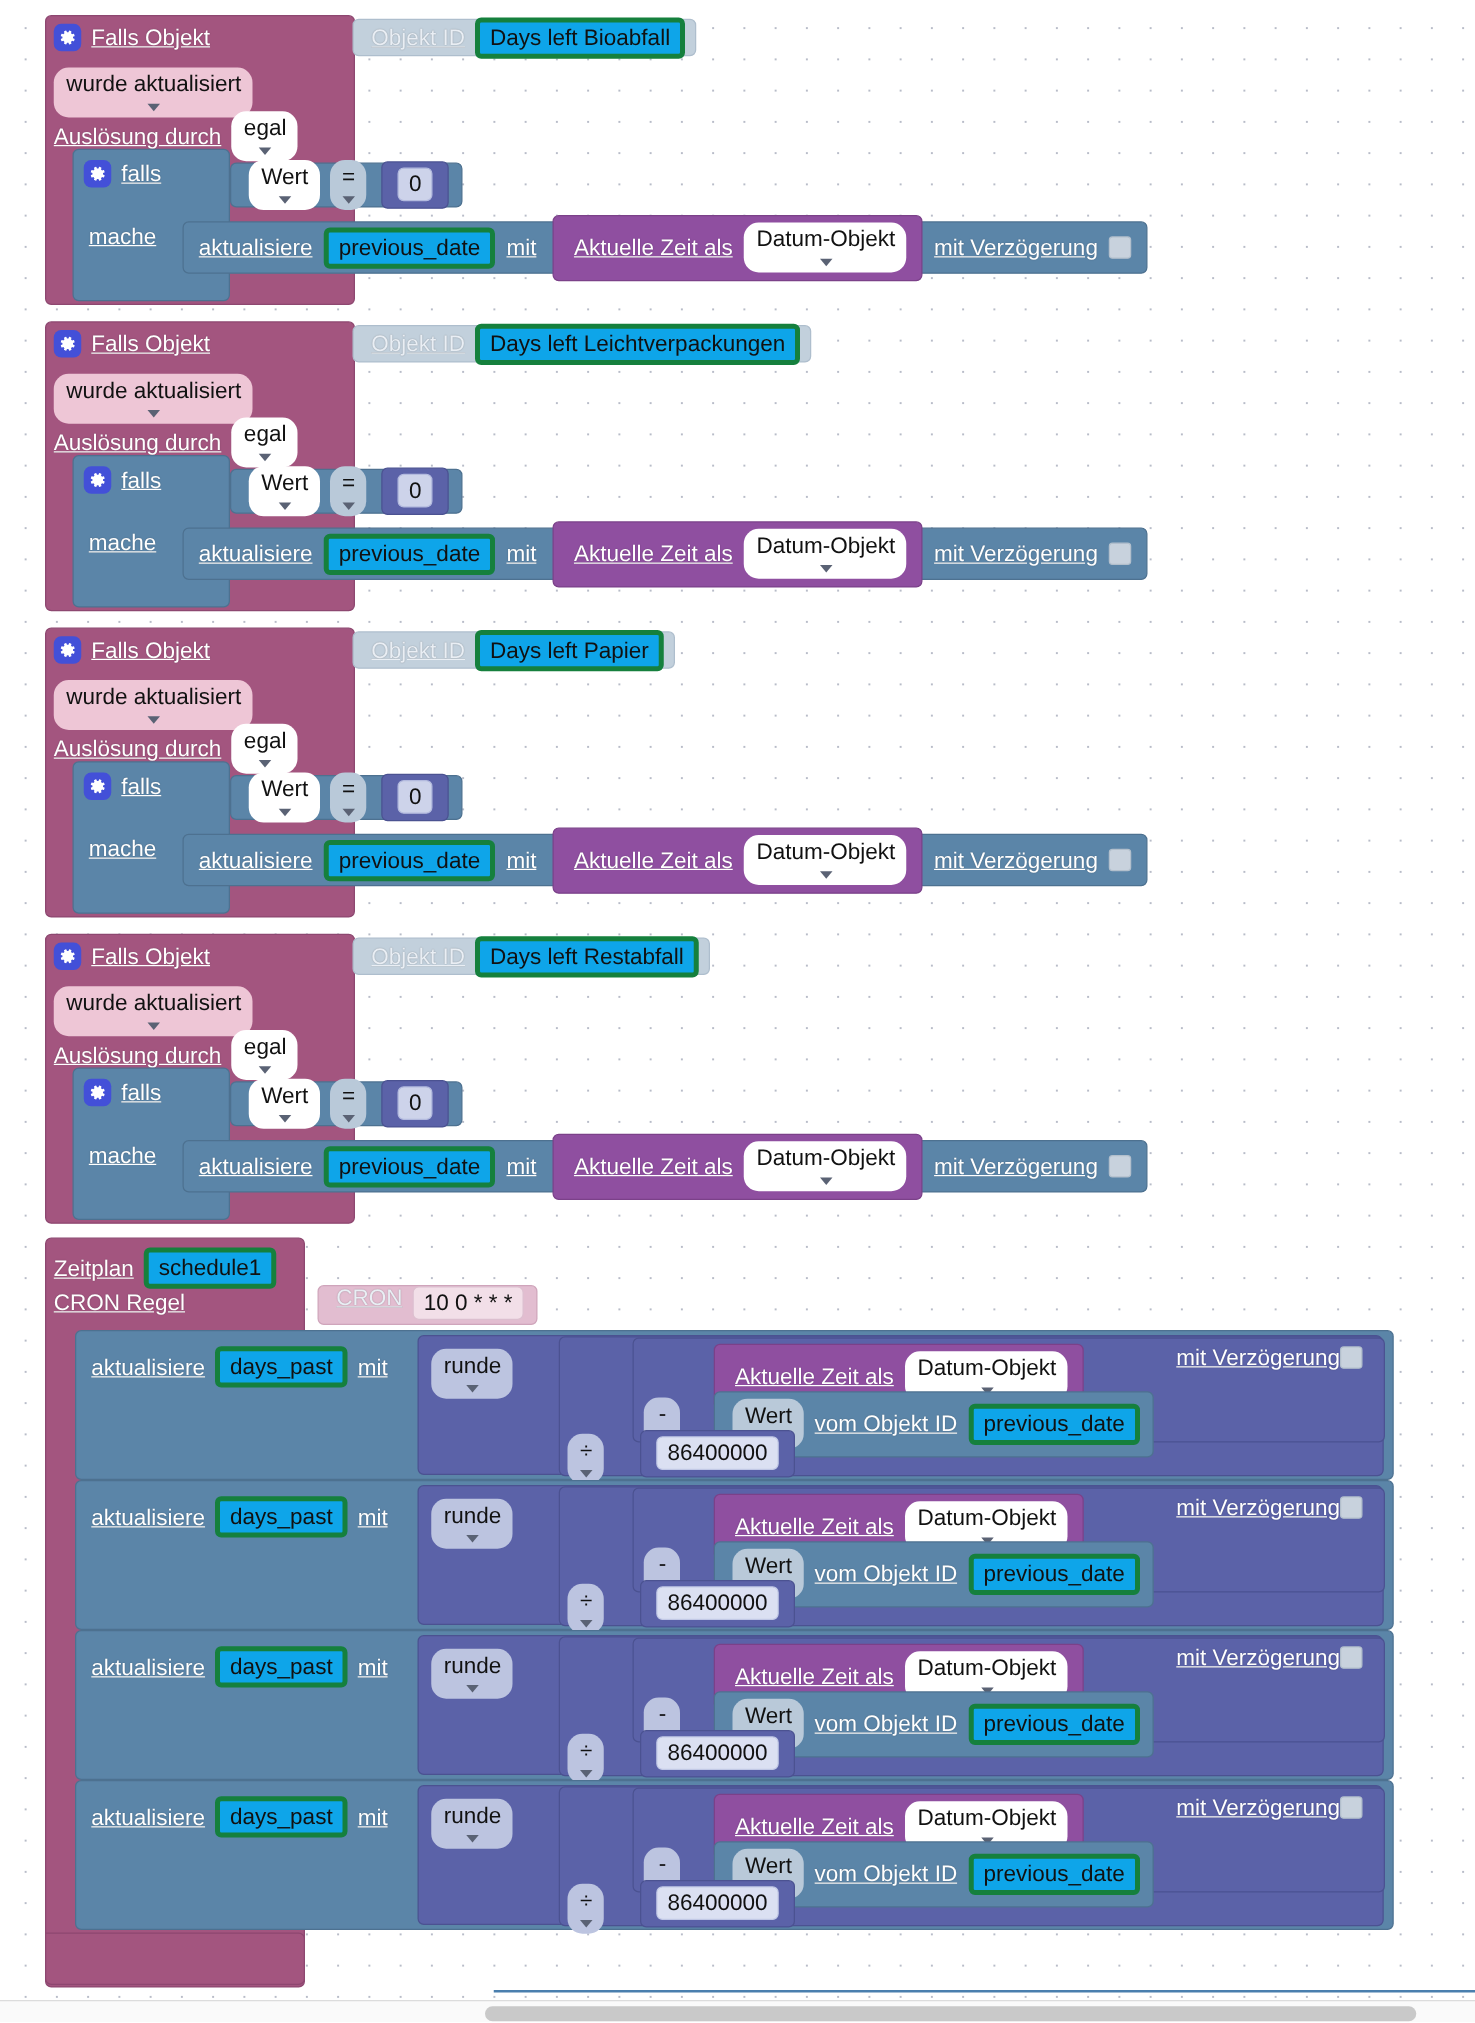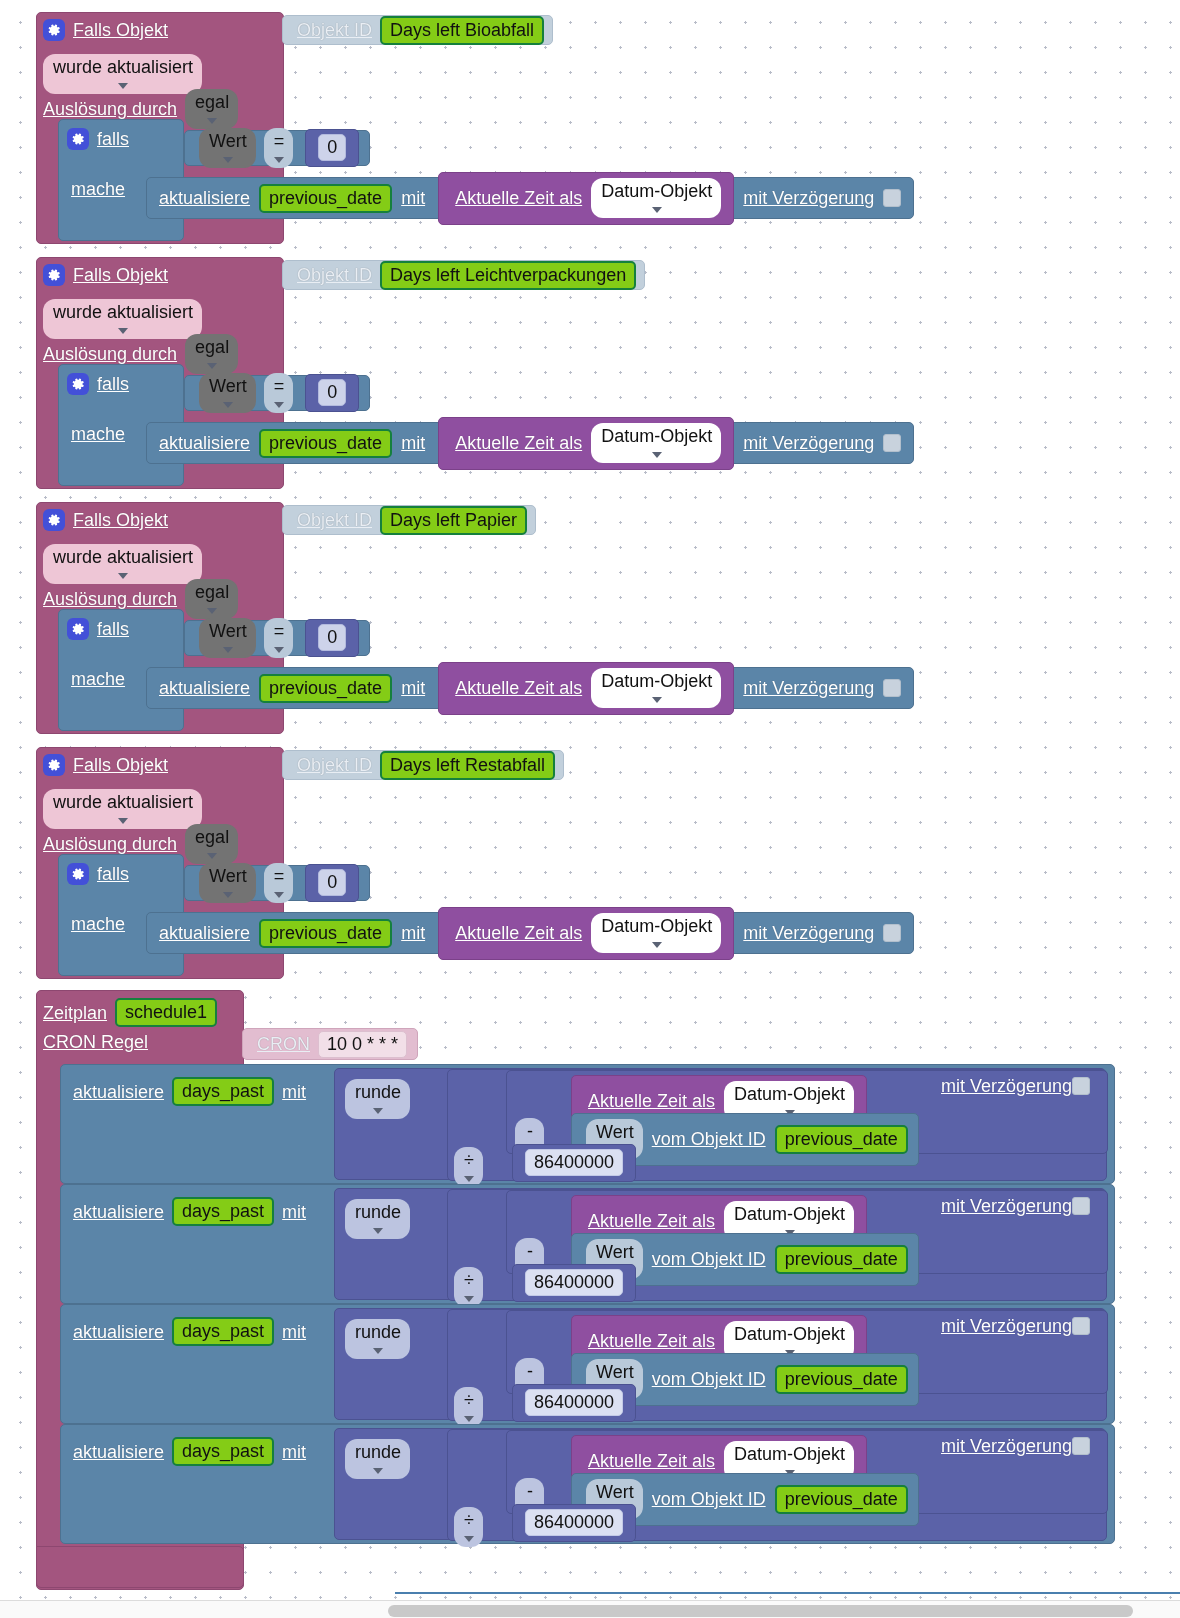--- a/index.html
+++ b/index.html
@@ -37,40 +37,40 @@
     line-height: 1;
     white-space: nowrap;
     text-shadow: 0 0 1px rgba(0,0,0,.35);
     text-decoration: underline;
   }
   .txt.ghost { color: #e9eef4; }
 
   
   .field {
     display: inline-block;
-    background: #84cc16;
-    border: 2px solid #15803d;
+    background: #0ea5e9;
+    border: 4px solid #15803d;
     border-radius: 5px;
     color: #111;
     font-size: 18px;
     padding: 3px 8px 4px 8px;
     line-height: 1;
     white-space: nowrap;
   }
 
   
   .dd {
     display: inline-flex; align-items: center; gap: 7px;
     border-radius: 12px;
     padding: 4px 9px 5px 10px;
     font-size: 18px; line-height: 1;
     color: #111; white-space: nowrap; flex-direction: column;
   }
   .dd.pink   { background: #eec6d6; }
-  .dd.pinkd  { background: #737373; }
+  .dd.pinkd  { background: #ffffff; }
   .dd.lav    { background: #ffffff; }
   .dd.slate  { background: #bcc4e0; }
   .dd.steel  { background: #b9c9d9; }
   .caret {
     width: 0; height: 0;
     border-left: 5px solid transparent;
     border-right: 5px solid transparent;
     border-top: 6px solid #5a6274;
     display: inline-block;
   }
@@ -388,21 +388,21 @@
     </div>
     <div class="blk evt" style="left: 36px; top: 990px; width: 208px; height: 600px; border-radius: 5px;">
       <div class="row" style="left: 6px; top: 7px; gap: 8px;">
         <span class="txt">Zeitplan</span>
         <span class="field">schedule1</span>
       </div>
       <div class="row" style="left: 6px; top: 42px; gap: 8px;">
         <span class="txt">CRON Regel</span>
       </div>
     </div>
-    <div class="blk cron" style="left: 242px; top: 1028px; width: auto; height: 32px; border-radius: 5px; display: flex; align-items: center; gap: 8px; padding-left: 14px; padding-right: 10px;">
+    <div class="blk cron" style="left: 254px; top: 1028px; width: auto; height: 32px; border-radius: 5px; display: flex; align-items: flex-start; gap: 8px; padding-left: 14px; padding-right: 10px;">
       <span class="txt ghost">CRON</span>
       <span class="field" style="background: rgb(242, 223, 232); border: 1px solid rgb(220, 191, 207);">10 0 * * *</span>
     </div>
     <div class="blk act" style="left: 60px; top: 1064px; width: 1055px; height: 120px; border-radius: 5px;">
       <div class="row" style="left: 12px; top: 12px; gap: 8px;">
         <span class="txt">aktualisiere</span>
         <span class="field">days_past</span>
         <span class="txt">mit</span>
       </div>
       <div class="blk math" style="position: absolute; left: 273px; top: 3px; width: 772px; height: 112px; border-radius: 5px;">

